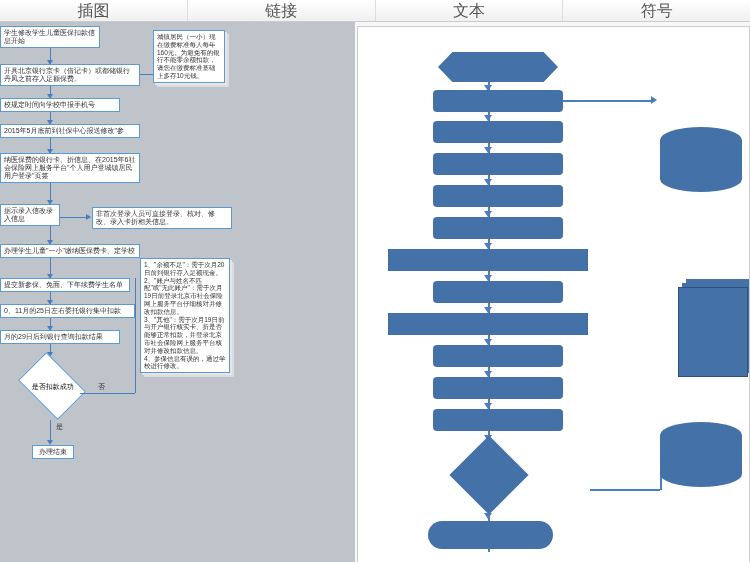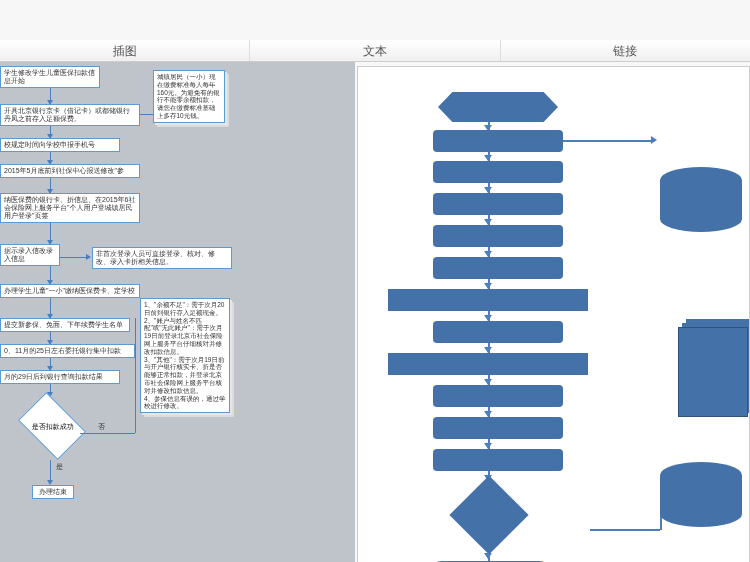--- a/index.html
+++ b/index.html
@@ -1,17 +1,17 @@
 <!DOCTYPE html>
 <html><head>
 <meta charset="utf-8">
 <style>
 * { margin: 0; padding: 0; box-sizing: border-box; }
 body { width: 750px; height: 562px; font-family: "Microsoft YaHei", sans-serif; background: #f7f7f7; overflow: hidden; }
-.ribbon { display: flex; height: 22px; background: linear-gradient(#fff,#f0f0f0); border-bottom: 1px solid #ccc; font-size: 12px; margin-top: 40px; }
+.ribbon { display: flex; height: 22px; background: linear-gradient(#fff,#f0f0f0); border-bottom: 1px solid #ccc; font-size: 16px; }
 .ribbon div { flex: 1; text-align: center; line-height: 22px; border-right: 1px solid #ddd; color: #555; }
 .ribbon div:last-child { border-right: none; }
 .workspace { display: flex; height: 540px; }
 .thumb-panel { width: 355px; height: 100%; background: #bfc3ca; position: relative; overflow: hidden; }
 .slide-panel { flex: 1; height: 100%; background: #fff; margin: 4px 0 0 2px; position: relative; border: 1px solid #ccc; overflow: hidden; }
 
 
 .tbox { position: absolute; background: #fff; border: 1px solid #5b9bd5; font-size: 7px; color: #333; padding: 2px 3px; line-height: 1.15; }
 .tnote { position: absolute; background: #fff; border: 1px solid #5b9bd5; font-size: 6.5px; color: #333; padding: 2px 3px; line-height: 1.2; box-shadow: 2px 2px 0 #e6e6e6, 4px 4px 0 #dcdcdc; }
 .tdiamond { position: absolute; width: 56px; height: 40px; background: #fff; border: 1px solid #5b9bd5; transform: rotate(45deg); }
@@ -31,22 +31,23 @@
 .svline { position: absolute; width: 1.5px; background: #4a7fbf; }
 .shline { position: absolute; height: 1.5px; background: #4a7fbf; }
 .sad { position: absolute; width: 0; height: 0; border-left: 4px solid transparent; border-right: 4px solid transparent; border-top: 6px solid #4a7fbf; }
 .sar { position: absolute; width: 0; height: 0; border-top: 4px solid transparent; border-bottom: 4px solid transparent; border-left: 6px solid #4a7fbf; }
 </style>
 </head>
 <body>
 
 <div class="ribbon">
   <div>插图</div>
+  <div>链接</div>
   <div>文本</div>
-  <div>链接</div>
+  <div>符号</div>
 </div>
 
 <div class="workspace">
 
   <div class="thumb-panel">
 
     <div class="tvline" style="left:50px;top:20px;height:368px;"></div>
 
     <div class="tbox" style="left:0;top:4px;width:100px;">学生修改学生儿童医保扣款信息开始</div>
     <div class="tarrow-down" style="left:47px;top:38px;"></div>

